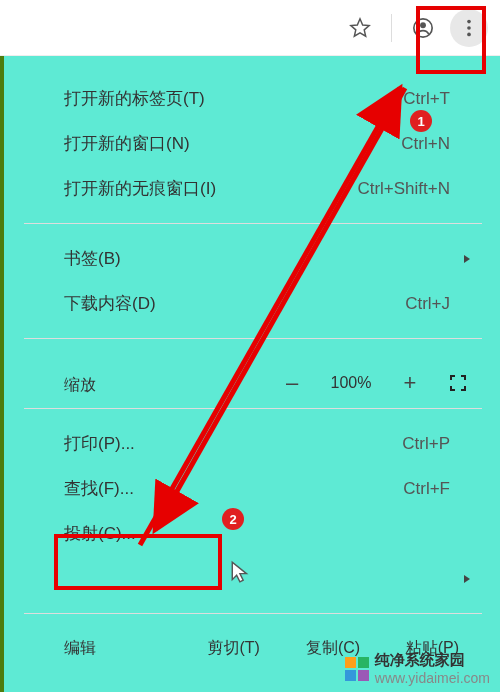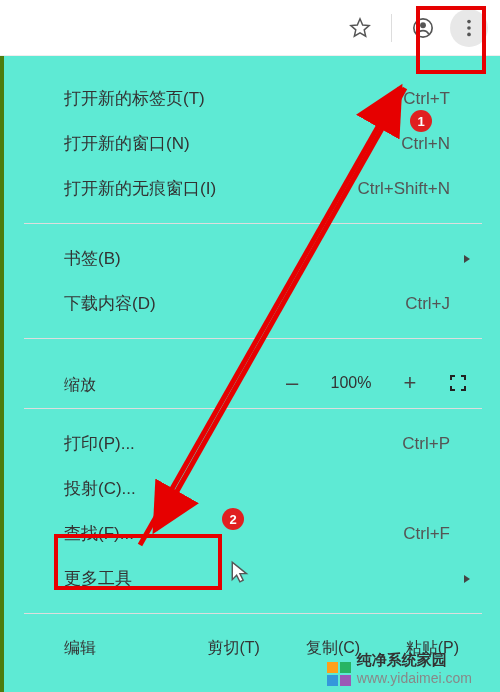--- a/index.html
+++ b/index.html
@@ -29,21 +29,21 @@
   .edit-row .ebtn{flex:1;text-align:center;cursor:pointer}
   .highlight-box{border:4px solid #e60000;position:absolute;pointer-events:none;z-index:10}
   .box-more{top:6px;left:416px;width:70px;height:68px}
   .box-settings{top:534px;left:54px;width:168px;height:56px}
   .arrow-layer{position:absolute;inset:0;pointer-events:none;z-index:11}
   .red-badge{width:22px;height:22px;border-radius:50%;background:#e02020;color:#fff;font-size:13px;font-weight:bold;display:flex;align-items:center;justify-content:center;position:absolute;pointer-events:none;z-index:12}
   .badge1{top:110px;left:410px}
   .badge2{top:508px;left:222px}
   .cursor{position:absolute;top:560px;left:230px;z-index:12;pointer-events:none}
   .cursor svg{width:22px;height:24px;fill:#fff;stroke:#555;stroke-width:1.3}
-  .watermark{position:absolute;bottom:6px;right:28px;display:flex;align-items:flex-end;gap:6px;z-index:13}
+  .watermark{position:absolute;bottom:6px;right:10px;display:flex;align-items:center;gap:6px;z-index:13}
   .wm-logo{display:flex;gap:2px}
   .wm-sq{width:11px;height:11px}
   .sq1{background:#ff9f1a}.sq2{background:#28b463}.sq3{background:#3498db}.sq4{background:#9b59b6}
   .wm-text{font-size:15px;color:#333;font-weight:600}
   .wm-url{font-size:14px;color:#888}
 </style>
 </head>
 <body>
 
 <div class="toolbar">
@@ -107,28 +107,27 @@
             </svg>
         </span>
       </div>
     </div>
     <div class="sep-line"></div>
     <div class="row">
       <span class="label">打印(P)...</span>
       <span class="shortcut">Ctrl+P</span>
     </div>
     <div class="row">
-      <span class="label">投射(C)...</span>
-    </div>
-    <div class="row">
       <span class="label">查找(F)...</span>
       <span class="shortcut">Ctrl+F</span>
     </div>
     <div class="row">
-      <span class="label">更多工具</span>
+      <span class="label">投射(C)...</span>
+    </div>
+    <div class="row">
       <span class="sub"><svg viewBox="0 0 10 10">
             <path d="M2 1l6 4-6 4z"></path>
           </svg></span>
     </div>
     <div class="sep-line"></div>
     <div class="edit-row">
       <span class="elabel">编辑</span>
       <span class="ebtn">剪切(T)</span>
       <span class="ebtn">复制(C)</span>
       <span class="ebtn">粘贴(P)</span>

